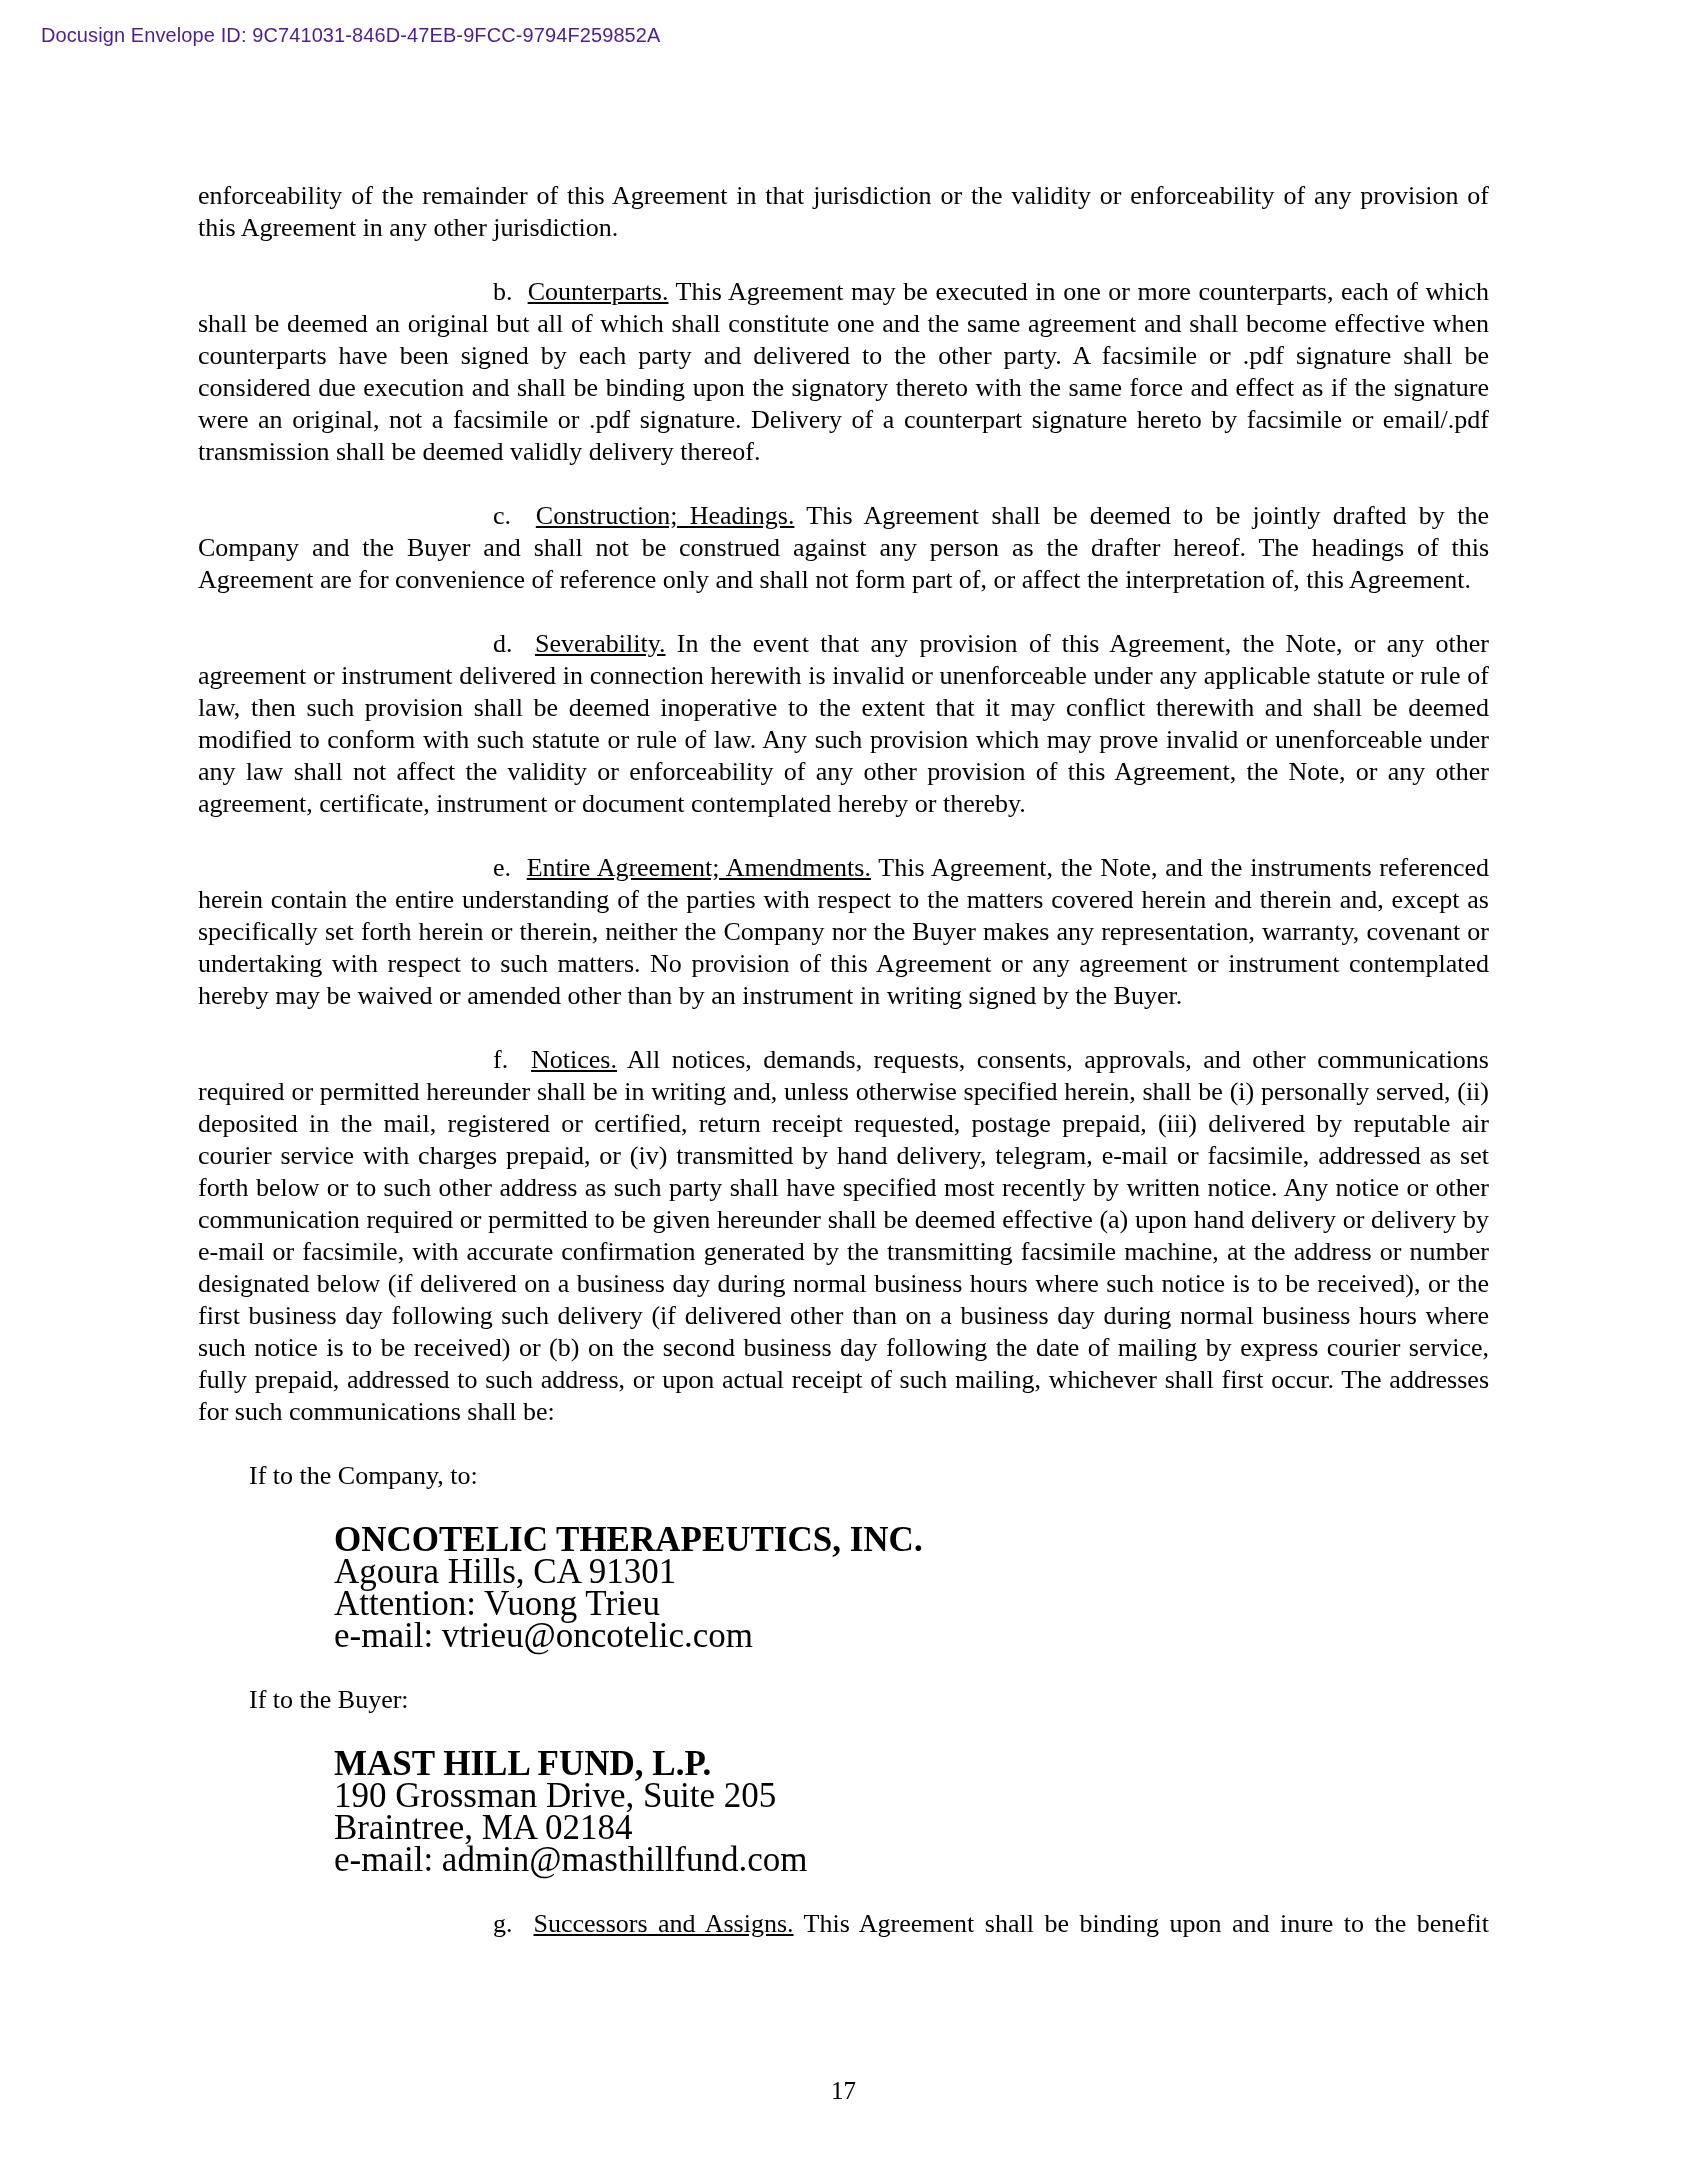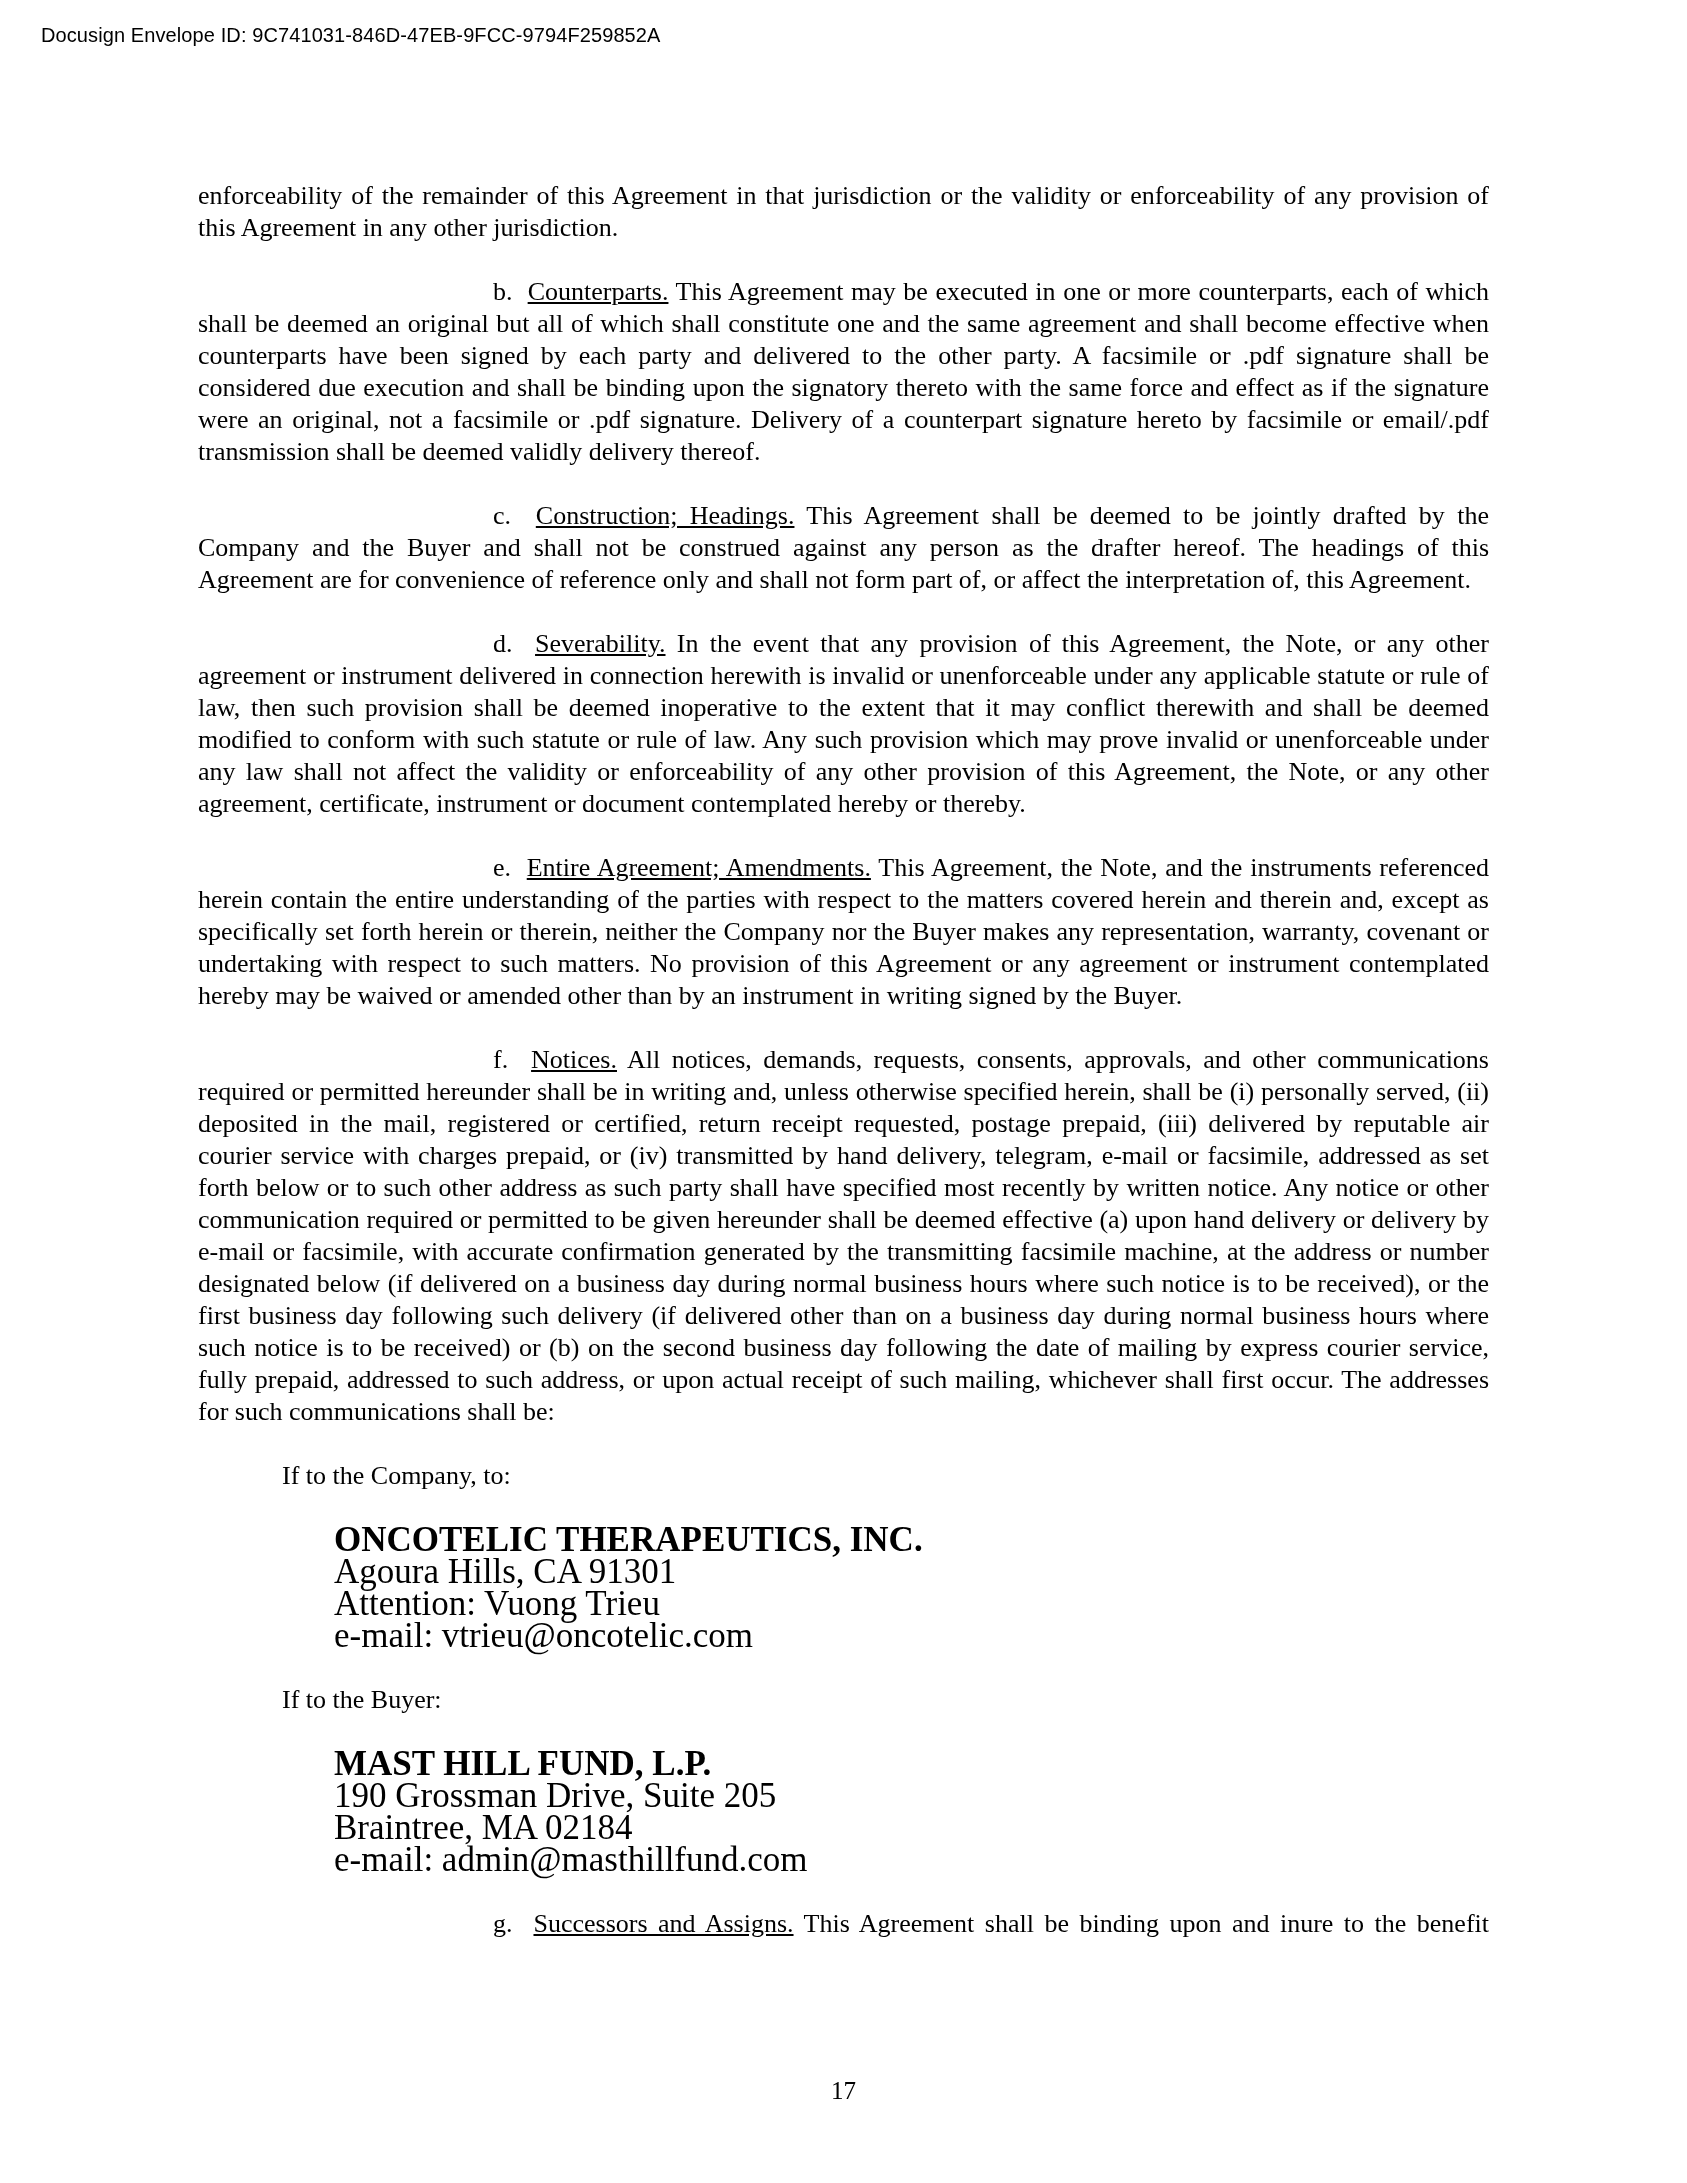--- a/index.html
+++ b/index.html
@@ -16,21 +16,21 @@
     font-family: "Liberation Serif", "DejaVu Serif", serif;
     overflow: hidden;
   }
   .envelope-header {
     position: absolute;
     top: 24px;
     left: 41px;
     font-family: "Liberation Sans", "DejaVu Sans", sans-serif;
     font-size: 20px;
     letter-spacing: 0.1px;
-    color: #000000;
+    color: #4c1d95;
     white-space: nowrap;
   }
   .content {
     position: absolute;
     left: 198px;
     right: 198px;
     top: 180px;
   }
   .content p {
     margin: 0 0 32px 0;
@@ -40,21 +40,21 @@
   }
   .content p.section {
     text-indent: 295px;
   }
   .content p.force-last {
     text-align-last: justify;
     margin-bottom: 0;
   }
   .content p.lead-in {
     text-align: left;
-    margin-left: 84px;
+    margin-left: 51px;
   }
   .underline {
     text-decoration: underline;
   }
   .address {
     margin: 0 0 32px 136px;
     font-size: 35px;
     line-height: 32px;
   }
   .address-line.bold {

